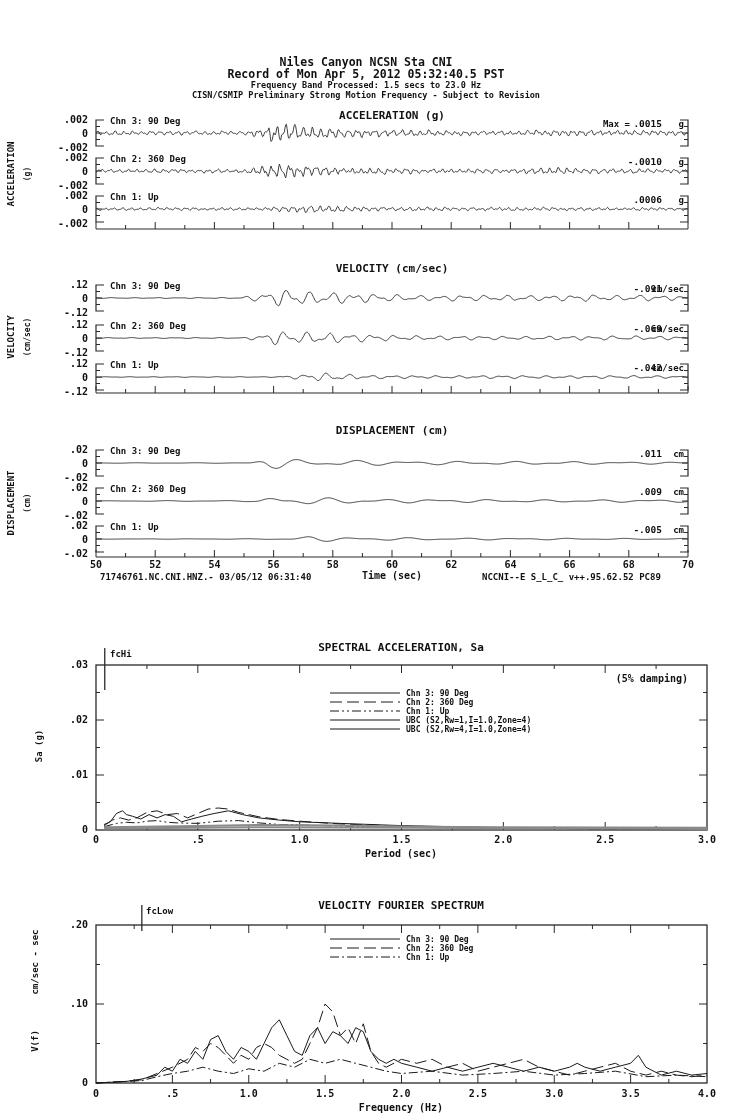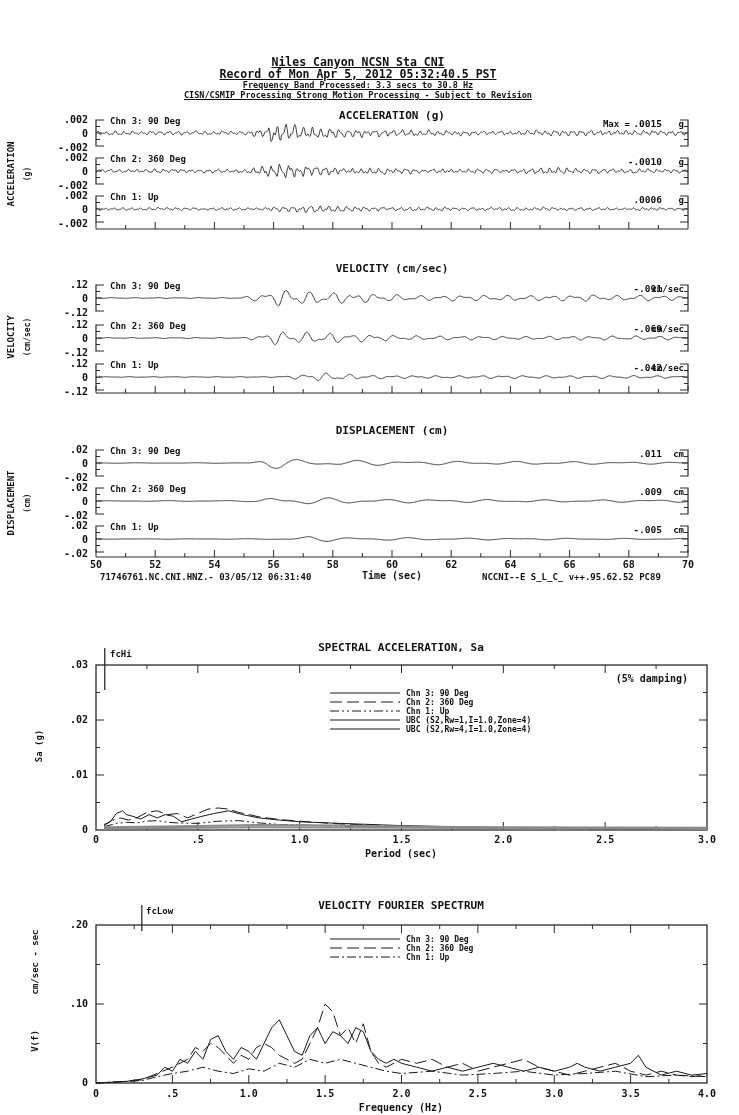--- a/index.html
+++ b/index.html
@@ -1,31 +1,31 @@
 <!DOCTYPE html>
 <html><head>
 <meta charset="utf-8">
 <style>
   html,body{margin:0;padding:0;background:#fff;}
   body{width:739px;height:1115px;position:relative;font-family:"DejaVu Sans Mono",monospace;color:#111;}
-  .header{position:absolute;top:57px;left:0;width:716px;text-align:center;font-weight:bold;line-height:11px;text-decoration:underline;}
+  .header{position:absolute;top:57px;left:8px;width:716px;text-align:center;font-weight:bold;line-height:11px;}
   .header .big{font-size:11.5px;line-height:11.5px;}
   .header .small{font-size:8.5px;line-height:10px;}
   svg{position:absolute;top:0;left:0;}
   svg text{fill:#111;font-family:"DejaVu Sans Mono",monospace;font-weight:bold;}
   .t11{font-size:11px;} .t10{font-size:10px;} .t9{font-size:9px;} .t8{font-size:8px;}
 </style>
 </head>
 <body>
 
 <div class="header">
   <div class="big">Niles Canyon    NCSN Sta CNI</div>
   <div class="big">Record of Mon Apr  5, 2012 05:32:40.5 PST</div>
-  <div class="small">Frequency Band Processed: 3.3 secs to 30.8 Hz</div>
-  <div class="small">CISN/CSMIP Processing Strong Motion Processing - Subject to Revision</div>
+  <div class="small">Frequency Band Processed: 1.5 secs to 23.0 Hz</div>
+  <div class="small">CISN/CSMIP Preliminary Strong Motion Frequency - Subject to Revision</div>
 </div>
 
 <svg id="fig" width="739" height="1115" viewBox="0 0 739 1115">
 
   <text class="t11" x="392" y="119" text-anchor="middle">ACCELERATION (g)</text>
   <text class="t11" x="392" y="272" text-anchor="middle">VELOCITY (cm/sec)</text>
   <text class="t11" x="392" y="434" text-anchor="middle">DISPLACEMENT (cm)</text>
 
   <text class="t9" transform="rotate(-90 14 174)" x="14" y="174" text-anchor="middle">ACCELERATION</text>
   <text class="t8" transform="rotate(-90 30 174)" x="30" y="174" text-anchor="middle">(g)</text>

